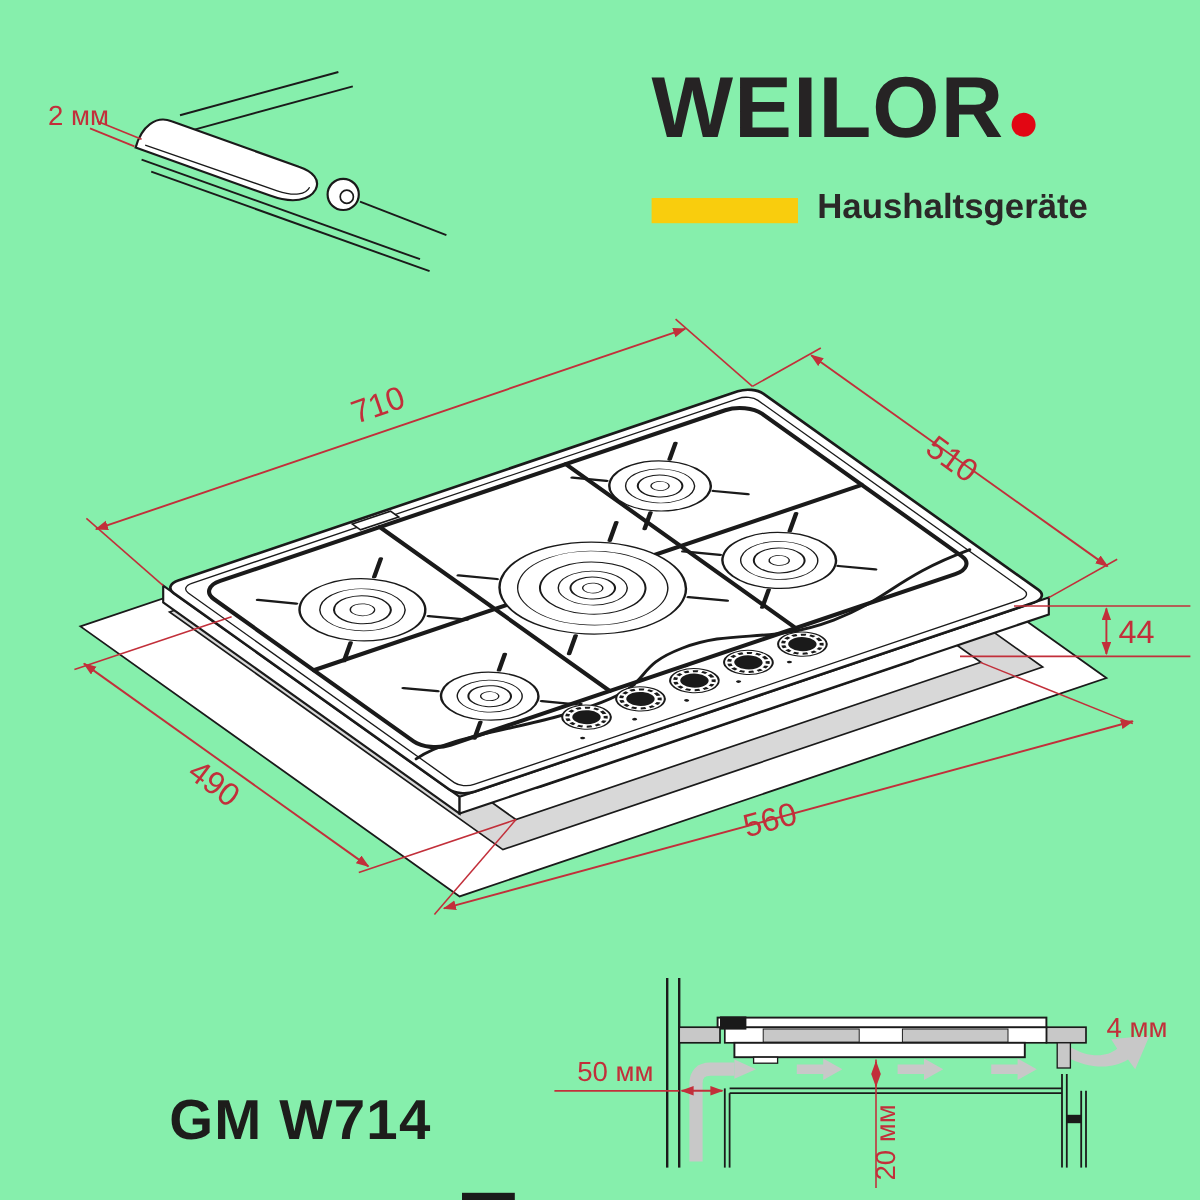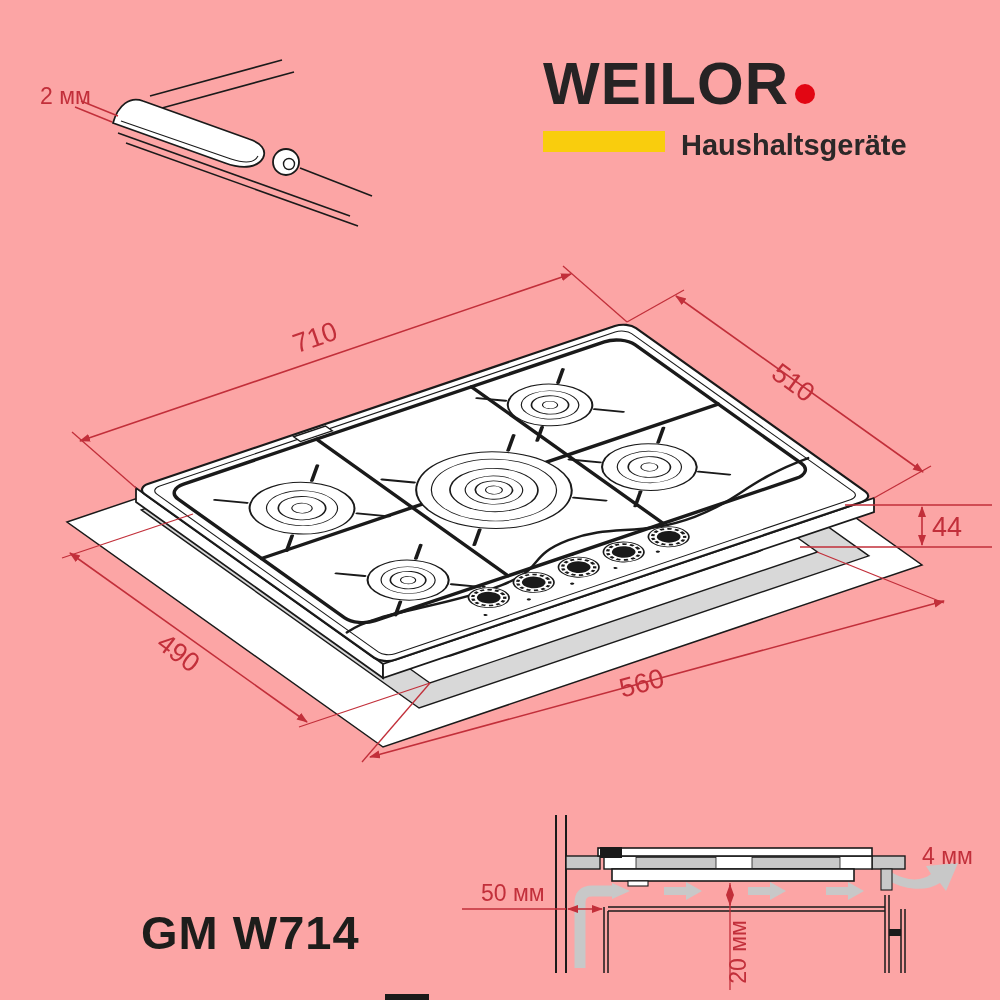--- a/index.html
+++ b/index.html
@@ -1,22 +1,22 @@
 <!DOCTYPE html>
 <html><head>
 <meta charset="utf-8">
 <style>
   html,body{margin:0;padding:0;background:#ffffff;}
-  .page{position:relative;width:1000px;height:1000px;background:#fca5a5;overflow:hidden;
+  .page{position:relative;width:1000px;height:1000px;background:#86efac;overflow:hidden;
         font-family:"Liberation Sans",sans-serif;color:#1a1a1a;}
   svg{position:absolute;overflow:visible;}
   .logo{position:absolute;left:543px;top:54px;width:420px;}
-  .logo-word{font-weight:bold;font-size:60px;line-height:1;letter-spacing:1px;color:#262324;white-space:nowrap;}
+  .logo-word{font-weight:bold;font-size:72px;line-height:1;letter-spacing:1px;color:#262324;white-space:nowrap;}
   .logo-dot{display:inline-block;width:20px;height:20px;border-radius:50%;background:#e20613;margin-left:6px;}
-  .logo-sub{display:flex;align-items:flex-start;margin-top:17px;}
+  .logo-sub{display:flex;align-items:flex-end;margin-top:33px;}
   .logo-bar{width:122px;height:21px;background:#f9cd0d;margin-bottom:2px;}
   .logo-tagline{font-size:29px;font-weight:bold;color:#2b2828;margin-left:16px;line-height:1;}
   .model-title{position:absolute;left:141px;top:905px;font-size:47px;font-weight:bold;
                letter-spacing:1px;color:#1d1d1b;}
   .crop-artifact{position:absolute;left:385px;top:994px;width:44px;height:6px;background:#1a1a1a;}
   text{font-family:"Liberation Sans",sans-serif;}
   .dim-text{fill:#c22f3a;font-size:27px;}
   .dim-text-small{fill:#c22f3a;font-size:23px;}
   .blk{stroke:#1a1a1a;fill:none;}
   .blkf{stroke:#1a1a1a;fill:#ffffff;}

